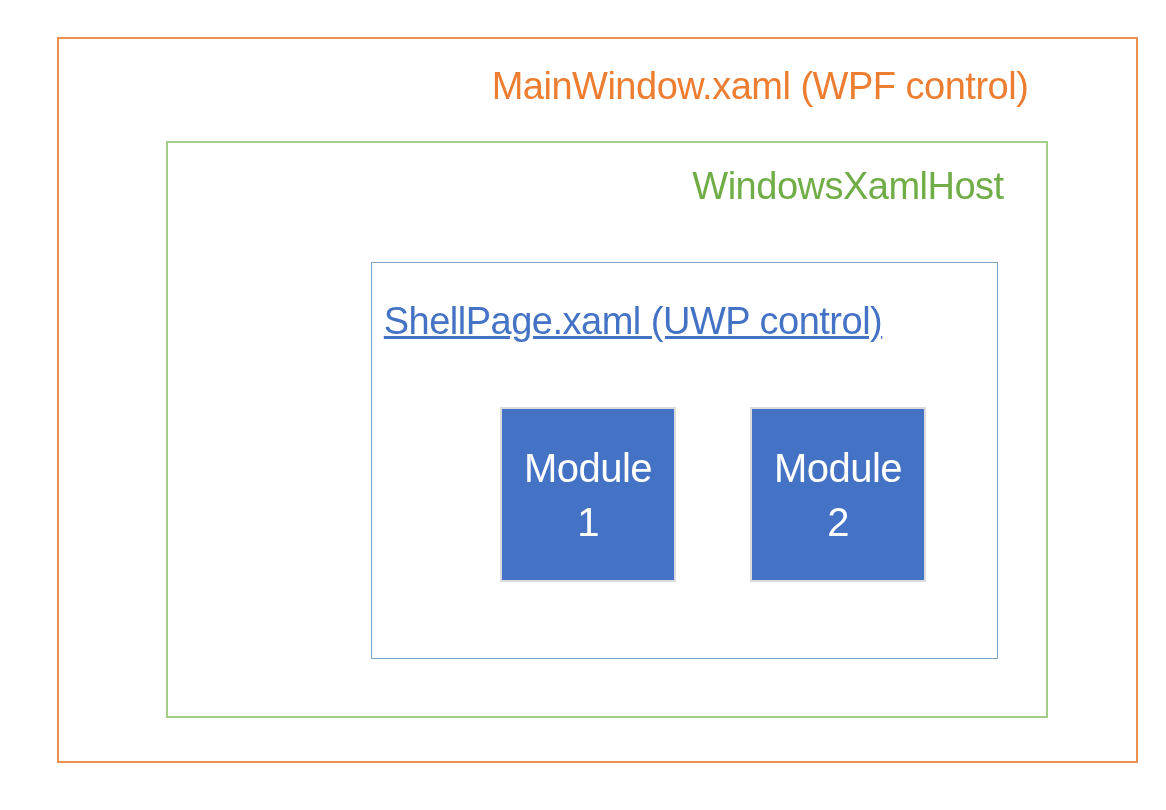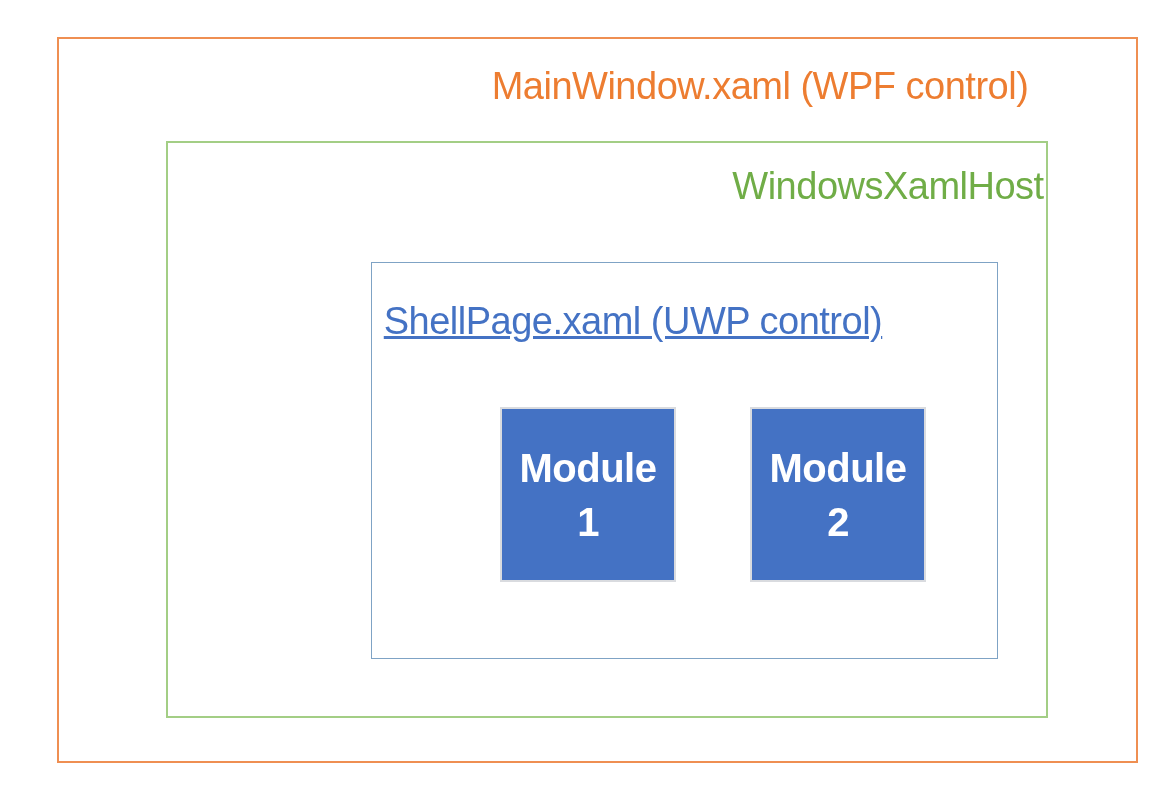--- a/index.html
+++ b/index.html
@@ -43,21 +43,20 @@
     transform: translateX(-50%);
     line-height: 1.1;
   }
   .label-outer {
     left: 760px; top: 66px;
     color: #ED7D31;
   }
   .label-host {
     left: 848px; top: 166px;
     color: #70AD47;
-    margin-left: 40px;
   }
   .label-shell {
     left: 633px; top: 301px;
     color: #4472C4;
     text-decoration: underline;
   }
   .module {
     position: absolute;
     top: 407px;
     width: 176px;
@@ -70,21 +69,21 @@
     align-items: center;
     justify-content: center;
     color: #FFFFFF;
     font-size: 40px;
     letter-spacing: -0.5px;
     line-height: 1.35;
     text-align: center;
   }
   .module.m1 { left: 500px; }
   .module.m2 { left: 750px; }
-  .module span { display: block; font-weight: bold; }
+  .module span { display: block; }
 </style>
 </head>
 <body>
 
 <div class="canvas">
 
   <div class="box outer"></div>
   <div class="diagram-label label-outer">MainWindow.xaml (WPF control)</div>
 
   <div class="box host"></div>

